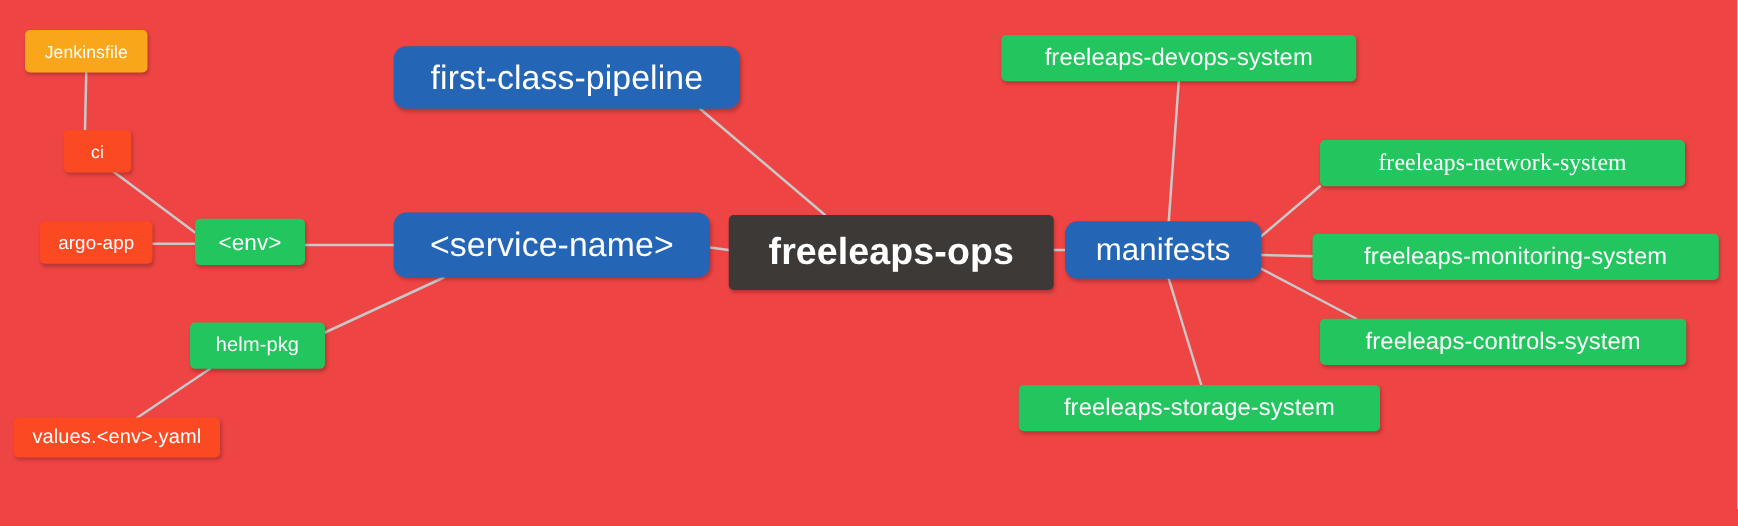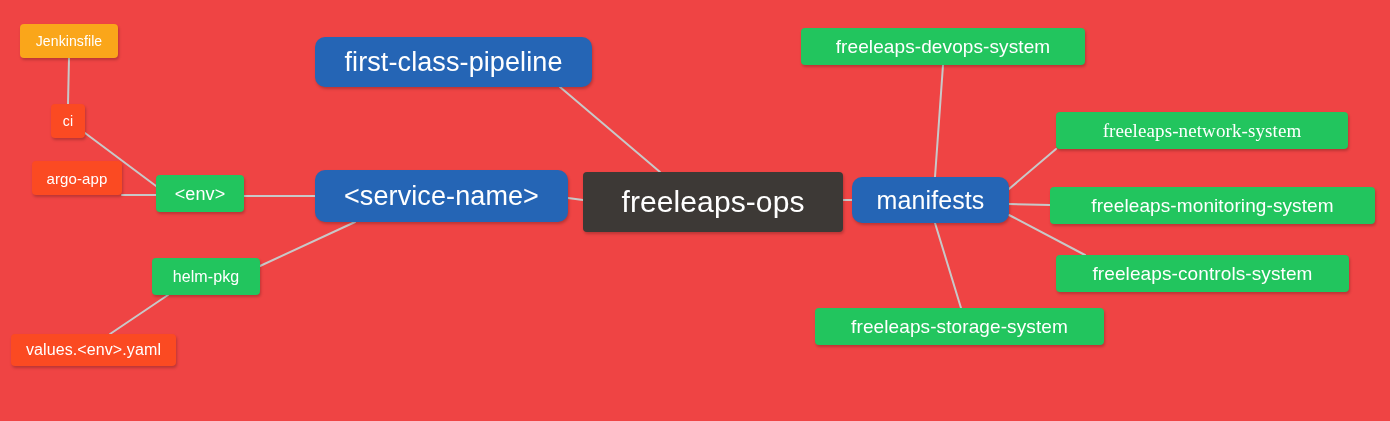--- a/index.html
+++ b/index.html
@@ -36,21 +36,21 @@
     line-height: 1;
     box-shadow: 1px 2px 3px rgba(0,0,0,0.22);
     text-align: center;
     font-weight: 400;
     letter-spacing: 0.1px;
   }
   .n-orange { background: #faa61a; }
   .n-red    { background: #fb4a22; }
   .n-green  { background: #22c55e; }
   .n-blue   { background: #2565b5; border-radius: 10px; }
-  .n-dark   { background: #3d3936; }
+  .n-dark   { background: #3d3936; font-weight: bold; }
 </style>
 </head>
 <body>
 
 <div id="canvas">
   <svg id="edges" viewBox="0 0 1390 421">
       <line x1="69" y1="58" x2="68" y2="104" stroke="#c8c8c8" stroke-width="2" stroke-linecap="round"></line>
       <line x1="85" y1="133" x2="156" y2="186" stroke="#c8c8c8" stroke-width="2" stroke-linecap="round"></line>
       <line x1="122" y1="195" x2="156" y2="195" stroke="#c8c8c8" stroke-width="2" stroke-linecap="round"></line>
       <line x1="244" y1="196" x2="315" y2="196" stroke="#c8c8c8" stroke-width="2" stroke-linecap="round"></line>
@@ -62,24 +62,24 @@
       <line x1="935" y1="177" x2="943" y2="65" stroke="#c8c8c8" stroke-width="2" stroke-linecap="round"></line>
       <line x1="1009" y1="189" x2="1056" y2="149" stroke="#c8c8c8" stroke-width="2" stroke-linecap="round"></line>
       <line x1="1009" y1="204" x2="1050" y2="205" stroke="#c8c8c8" stroke-width="2" stroke-linecap="round"></line>
       <line x1="1009" y1="215" x2="1085" y2="255" stroke="#c8c8c8" stroke-width="2" stroke-linecap="round"></line>
       <line x1="935" y1="223" x2="961" y2="308" stroke="#c8c8c8" stroke-width="2" stroke-linecap="round"></line>
     </svg>
   <div id="node-layer">
       <div class="node n-orange" style="left: 20px; top: 24px; width: 98px; height: 34px; font-size: 14px;">
         <span>Jenkinsfile</span>
       </div>
-      <div class="node n-red" style="left: 51px; top: 104px; width: 34px; height: 34px; font-size: 14px;">
+      <div class="node n-red" style="left: 51px; top: 104px; width: 54px; height: 34px; font-size: 14px;">
         <span>ci</span>
       </div>
-      <div class="node n-red" style="left: 32px; top: 161px; width: 90px; height: 34px; font-size: 15px;">
+      <div class="node n-red" style="left: 32px; top: 177px; width: 90px; height: 34px; font-size: 15px;">
         <span>argo-app</span>
       </div>
       <div class="node n-green" style="left: 156px; top: 175px; width: 88px; height: 37px; font-size: 18px;">
         <span>&lt;env&gt;</span>
       </div>
       <div class="node n-blue" style="left: 315px; top: 170px; width: 253px; height: 52px; font-size: 27px;">
         <span>&lt;service-name&gt;</span>
       </div>
       <div class="node n-blue" style="left: 315px; top: 37px; width: 277px; height: 50px; font-size: 27px;">
         <span>first-class-pipeline</span>

